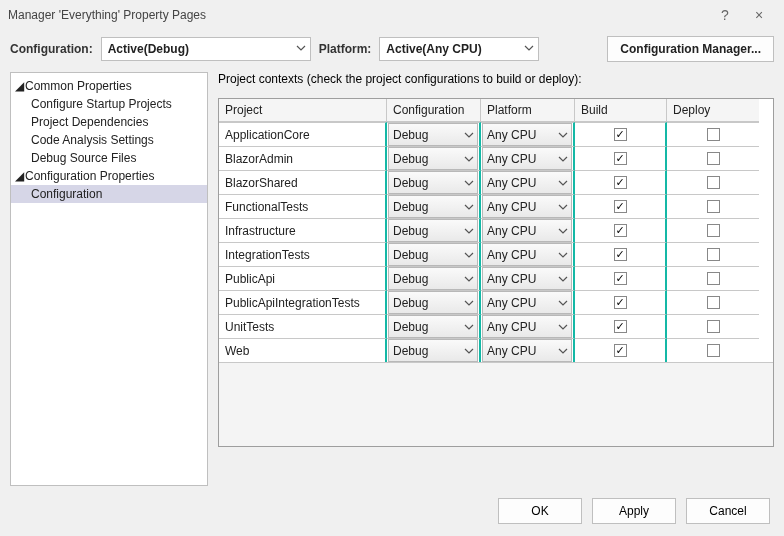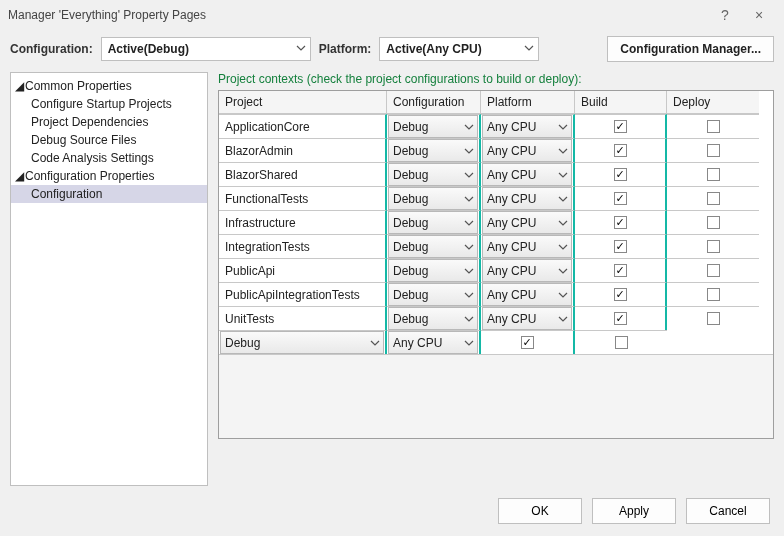--- a/index.html
+++ b/index.html
@@ -13,21 +13,21 @@
   .combo .chev { position: absolute; right: 4px; top: 4px; }
   .chev svg { width: 10px; height: 10px; }
   .cfgmgr { height: 26px; border: 1px solid #bfbfbf; background: #fdfdfd; padding: 0 12px; display: flex; align-items: center; cursor: default; }
   .maincols { display: flex; padding: 0 10px; gap: 10px; }
   .tree { width: 198px; height: 414px; border: 1px solid #bfbfbf; background: #fff; padding: 4px 0; }
   .treeitem { display: flex; align-items: center; height: 18px; padding-left: 4px; cursor: default; }
   .treeitem .tri { width: 10px; display: inline-block; }
   .treeitem.child { padding-left: 20px; }
   .treeitem.selected { background: #d6d6e7; }
   .right { flex: 1; }
-  .caption { margin: 0 0 4px 0; color: #15803d; }
+  .caption { margin: 0 0 12px 0; color: #000000; }
   .grid { border: 1px solid #9e9e9e; background: #fff; }
   .gh, .gr { display: grid; grid-template-columns: 168px 94px 94px 92px 92px; }
   .gh > div { background: #f5f5f5; border-right: 1px solid #c8c8c8; border-bottom: 1px solid #c8c8c8; padding: 4px 6px; font-weight: 400; }
   .gh > div:last-child { border-right: none; }
   .gr > div { border-right: 2px solid #14b8a6; border-top: 1px solid #c8c8c8; padding: 0; height: 24px; display: flex; align-items: center; }
   .gr > div:last-child { border-right: none; }
   .cell-text { padding: 0 6px; background: #fff; width: 100%; height: 100%; display: flex; align-items: center; }
   .cell-combo { width: 100%; height: 100%; background: linear-gradient(#fafafa,#e9e9e9); border: 1px solid #b8b8b8; margin: 1px; display: flex; align-items: center; padding: 0 4px; position: relative; }
   .cell-combo .chev { position: absolute; right: 3px; top: 5px; }
   .cell-check { width: 100%; height: 100%; display: flex; align-items: center; justify-content: center; background: #fff; }
@@ -74,24 +74,24 @@
       <span>Common Properties</span>
     </div>
     <div id="common-children">
         <div class="treeitem child">
           <span>Configure Startup Projects</span>
         </div>
         <div class="treeitem child">
           <span>Project Dependencies</span>
         </div>
         <div class="treeitem child">
+          <span>Code Analysis Settings</span>
+        </div>
+        <div class="treeitem child">
           <span>Debug Source Files</span>
-        </div>
-        <div class="treeitem child">
-          <span>Code Analysis Settings</span>
         </div>
       </div>
     <div class="treeitem">
       <span class="tri">◢</span>
       <span>Configuration Properties</span>
     </div>
     <div id="cfg-children">
         <div class="treeitem child selected">
           <span>Configuration</span>
         </div>
@@ -383,20 +383,23 @@
               </div>
             </div>
             <div>
               <div class="cell-check">
                 <span class="chk "></span>
               </div>
             </div>
           </div>
           <div class="gr">
             <div>
+              <div class="cell-text">Web</div>
+            </div>
+            <div>
               <div class="cell-combo">
                 <span>Debug</span>
                 <span class="chev"><svg viewBox="0 0 10 10">
                     <path d="M1 3 L5 7 L9 3" fill="none" stroke="#555" stroke-width="1.2"></path>
                   </svg></span>
               </div>
             </div>
             <div>
               <div class="cell-combo">
                 <span>Any CPU</span>

